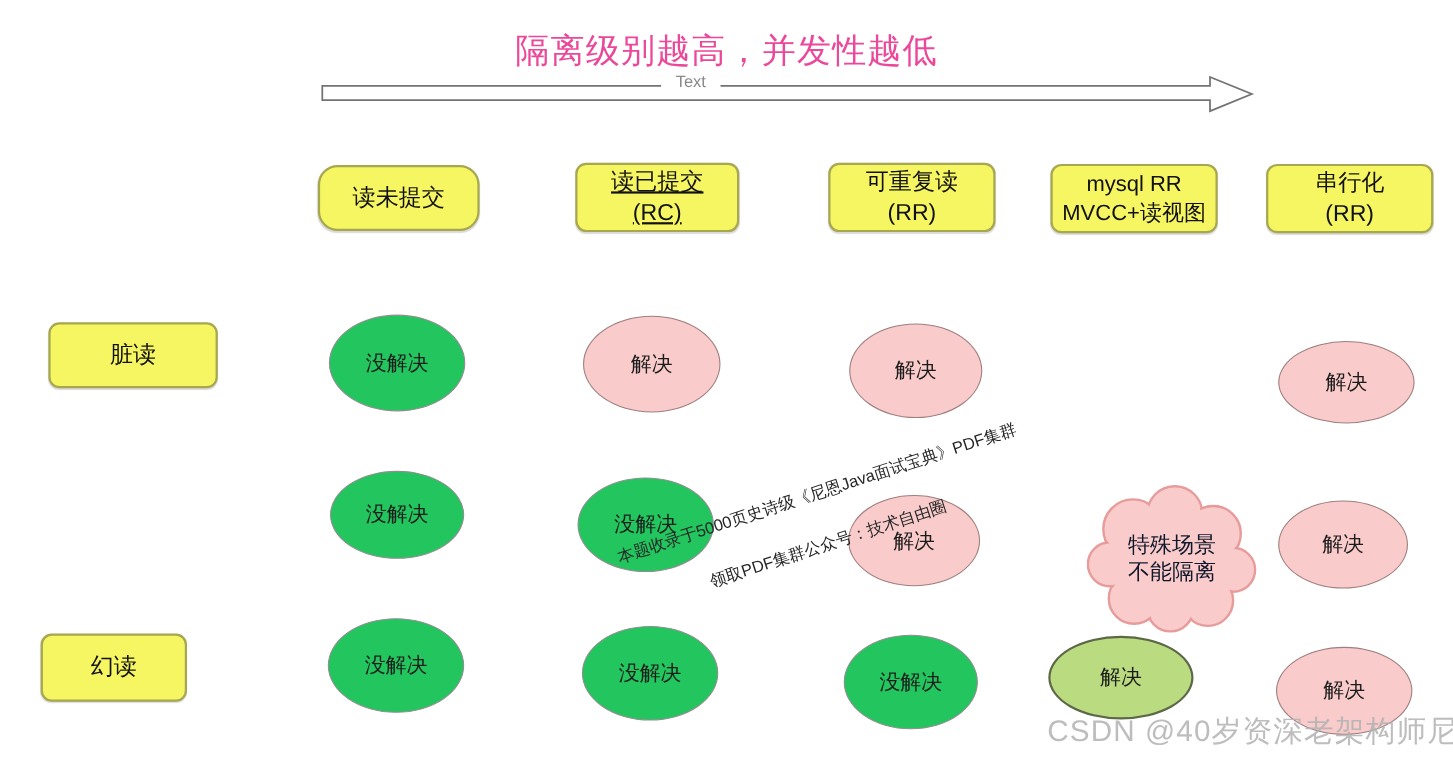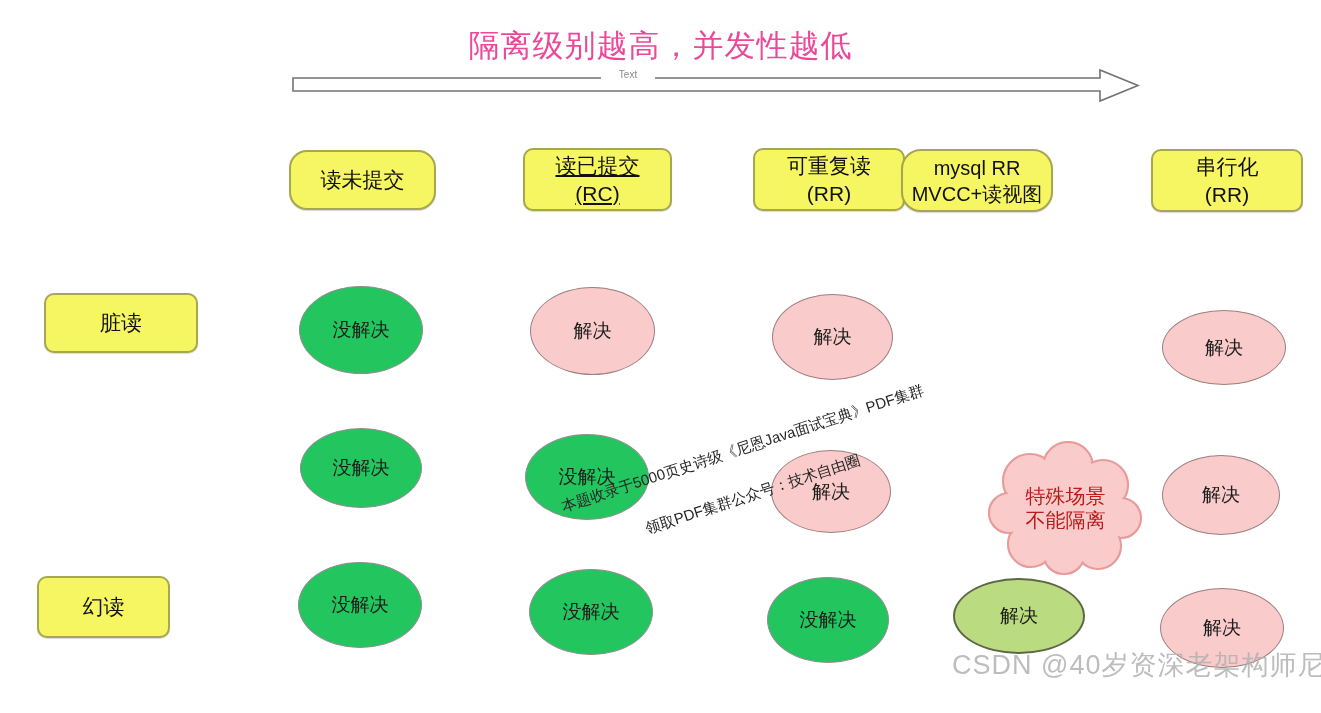--- a/index.html
+++ b/index.html
@@ -9,40 +9,40 @@
     position:relative; width:1321px; height:713px; background:#ffffff;
     overflow:hidden; color:#1c1c1c;
   }
   .title {
     position:absolute; left:0; top:25px; width:1321px; text-align:center;
     font-size:31px; font-weight:500; letter-spacing:1px; color:#ec4899; z-index:1;
   }
   .arrow-svg { position:absolute; left:290px; top:60px; width:860px; height:50px; z-index:1; }
   .arrow-text-label {
     position:absolute; left:601px; top:69px; width:54px; height:11px; line-height:11px;
-    text-align:center; font-size:10px; color:#8a8a8a; background:#ffffff; z-index:2;
+    text-align:center; font-size:15px; color:#8a8a8a; background:#ffffff; z-index:2;
   }
   .hdr {
     position:absolute; background:#f6f562; border:2px solid #a6a74f; border-radius:10px;
     display:flex; flex-direction:column; align-items:center; justify-content:center;
     font-size:21px; line-height:1.3; text-align:center; color:#111; z-index:2;
     box-shadow:0 1px 1px rgba(0,0,0,0.15);
   }
   .cell {
     position:absolute; border-radius:50%; display:flex; align-items:center;
     justify-content:center; font-size:19px; color:#1c1c1c; z-index:2; text-align:center;
   }
   .cell.gray  { background:#22c55e; border:1.5px solid #8f8f8f; }
   .cell.pink  { background:#f9cbcb; border:1.5px solid #9e7f7f; }
   .cell.green { background:#bbdb80; border:2px solid #5c6847; }
   .cloud-svg { position:absolute; left:988px; top:441px; width:155px; height:136px; z-index:2; }
   .cloud-text {
     position:absolute; left:988px; top:441px; width:155px; height:136px; z-index:3;
     display:flex; flex-direction:column; align-items:center; justify-content:center;
-    font-size:20px; line-height:1.18; color:#b91c1c; text-align:center;
+    font-size:20px; line-height:1.18; color:#0f172a; text-align:center;
   }
   .wm-diag {
     position:absolute; transform:rotate(-18deg); transform-origin:0 50%;
     font-size:15px; font-weight:500; color:#262626; white-space:nowrap; z-index:5;
   }
   .wm-csdn {
     position:absolute; left:952px; top:647px; font-size:27px; letter-spacing:1px;
     color:rgba(178,178,178,0.85); white-space:nowrap; z-index:5;
   }
 </style>
@@ -63,21 +63,21 @@
     <div></div>
   </div>
   <div class="hdr" style="left:523px;top:148px;width:149px;height:63px;text-decoration:underline;">
     <div>读已提交</div>
     <div>(RC)</div>
   </div>
   <div class="hdr" style="left:753px;top:148px;width:152px;height:63px;">
     <div>可重复读</div>
     <div>(RR)</div>
   </div>
-  <div class="hdr" style="left:901px;top:149px;width:152px;height:63px;font-size:20px;border-radius:20px;">
+  <div class="hdr" style="left:955px;top:149px;width:152px;height:63px;font-size:20px;">
     <div>mysql RR</div>
     <div>MVCC+读视图</div>
   </div>
   <div class="hdr" style="left:1151px;top:149px;width:152px;height:63px;">
     <div>串行化</div>
     <div>(RR)</div>
   </div>
 
   <div class="hdr" style="left:44px;top:293px;width:154px;height:60px;">
     <div>脏读</div>

